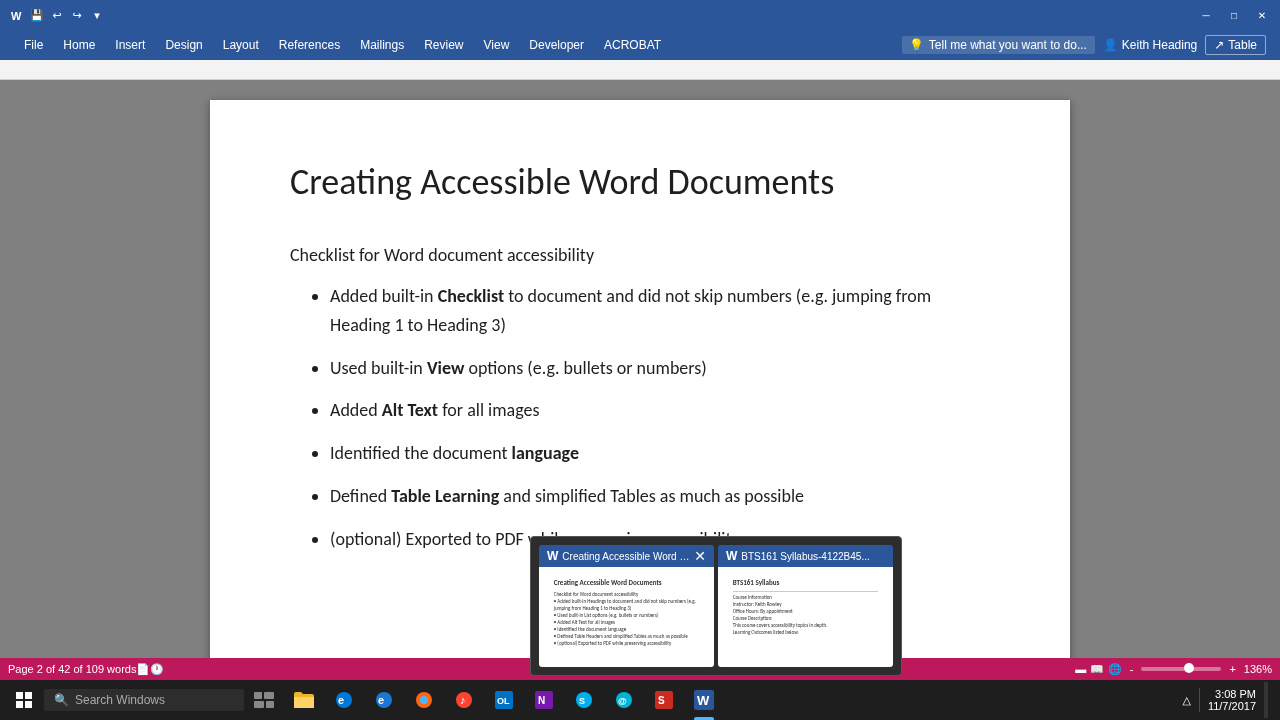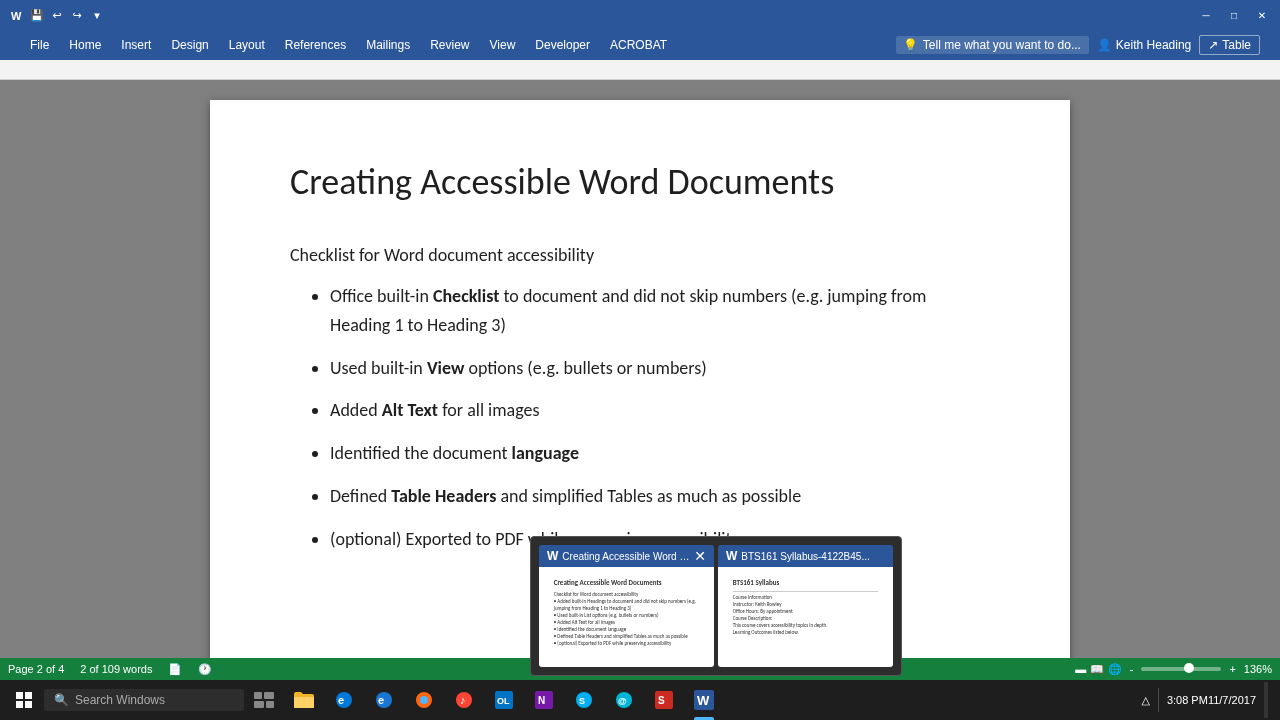--- a/index.html
+++ b/index.html
@@ -24,21 +24,21 @@
     
     .qat { display: flex; align-items: center; gap: 2px; }
     .qat-icon { width: 18px; height: 18px; display: flex; align-items: center; justify-content: center; font-size: 11px; color: white; cursor: pointer; }
 
     
     .menu-bar {
       background: #2b579a;
       height: 30px;
       display: flex;
       align-items: center;
-      padding: 0 20px;
+      padding: 0 14px;
     }
     .menu-item {
       padding: 4px 10px;
       font-size: 12px;
       color: white;
       cursor: pointer;
       border-radius: 2px;
     }
     .menu-bar-right { margin-left: auto; display: flex; align-items: center; gap: 8px; }
     .tell-me { display: flex; align-items: center; gap: 4px; background: rgba(255,255,255,0.15); border-radius: 2px; padding: 2px 8px; color: white; font-size: 12px; cursor: pointer; }
@@ -101,27 +101,26 @@
       font-weight: 700;
     }
 
     
     .status-bar {
       position: fixed;
       bottom: 40px;
       left: 0;
       right: 0;
       height: 22px;
-      background: #15803d;
+      background: #be185d;
       display: flex;
       align-items: center;
       padding: 0 8px;
       color: white;
       font-size: 11px;
-      gap: 16px;
       z-index: 100;
     }
     .status-right { margin-left: auto; display: flex; align-items: center; gap: 8px; }
     .zoom-slider { width: 80px; height: 4px; background: rgba(255,255,255,0.4); border-radius: 2px; position: relative; }
     .zoom-slider-thumb { position: absolute; left: 60%; top: -4px; width: 10px; height: 10px; background: white; border-radius: 50%; transform: translateX(-50%); }
 
     
     .taskbar {
       position: fixed;
       bottom: 0;
@@ -253,33 +252,33 @@
 </div>
 
 <div class="ribbon" style="height:20px;"></div>
 
 <div class="doc-container">
   <div class="document">
     <div class="doc-title">Creating Accessible Word Documents</div>
     <div class="doc-subtitle">Checklist for Word document accessibility</div>
     <ul class="doc-list">
       <li>
-        <span>Office built-in </span><b>Checklist</b><span> to document and did not skip numbers (e.g. jumping from Heading 1 to Heading 3)</span>
+        <span>Added built-in </span><b>Checklist</b><span> to document and did not skip numbers (e.g. jumping from Heading 1 to Heading 3)</span>
       </li>
       <li>
         <span>Used built-in </span><b>View</b><span> options (e.g. bullets or numbers)</span>
       </li>
       <li>
         <span>Added </span><b>Alt Text</b><span> for all images</span>
       </li>
       <li>
         <span>Identified the document </span><b>language</b>
       </li>
       <li>
-        <span>Defined </span><b>Table Headers</b><span> and simplified Tables as much as possible</span>
+        <span>Defined </span><b>Table Learning</b><span> and simplified Tables as much as possible</span>
       </li>
       <li>
         <span>(optional) Exported to PDF while preserving accessibility</span>
       </li>
     </ul>
   </div>
 </div>
 
 <div class="status-bar">
   <span>Page 2 of 4</span>
@@ -432,19 +431,19 @@
     <svg width="20" height="20" viewBox="0 0 20 20">
         <rect width="20" height="20" rx="2" fill="#2b579a"></rect>
         <text x="3" y="15" fill="white" font-size="13" font-weight="bold" font-family="Arial">W</text>
       </svg>
   </div>
   <div class="taskbar-right">
     <span style="display:flex;align-items:center;gap:6px;font-size:11px;color:white;">
       <span>△</span>
     </span>
     <div class="taskbar-divider"></div>
-    <div style="display:flex;flex-direction:row;align-items:flex-end;gap:0;">
+    <div style="display:flex;flex-direction:column;align-items:flex-end;gap:0;">
       <span>3:08 PM</span>
       <span>11/7/2017</span>
     </div>
     <span style="width:4px;height:36px;background:rgba(255,255,255,0.1);margin-left:4px;"></span>
   </div>
 </div>
 
 </body></html>

